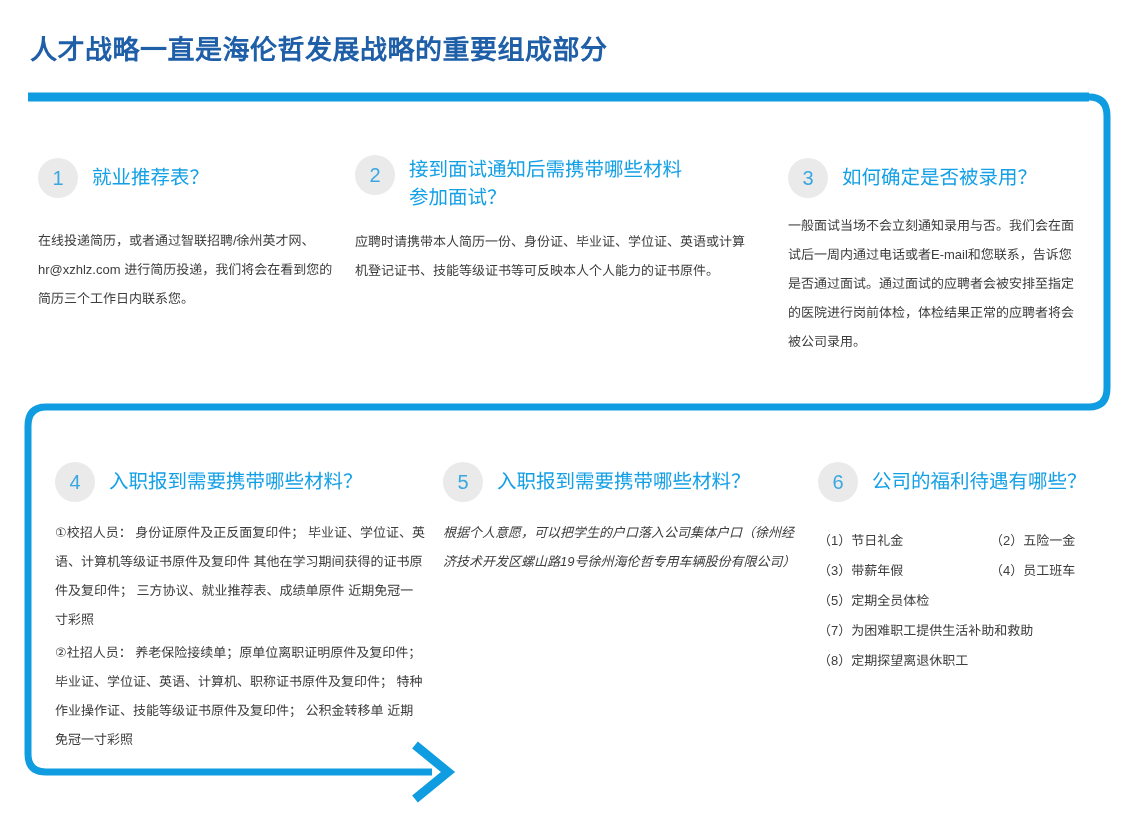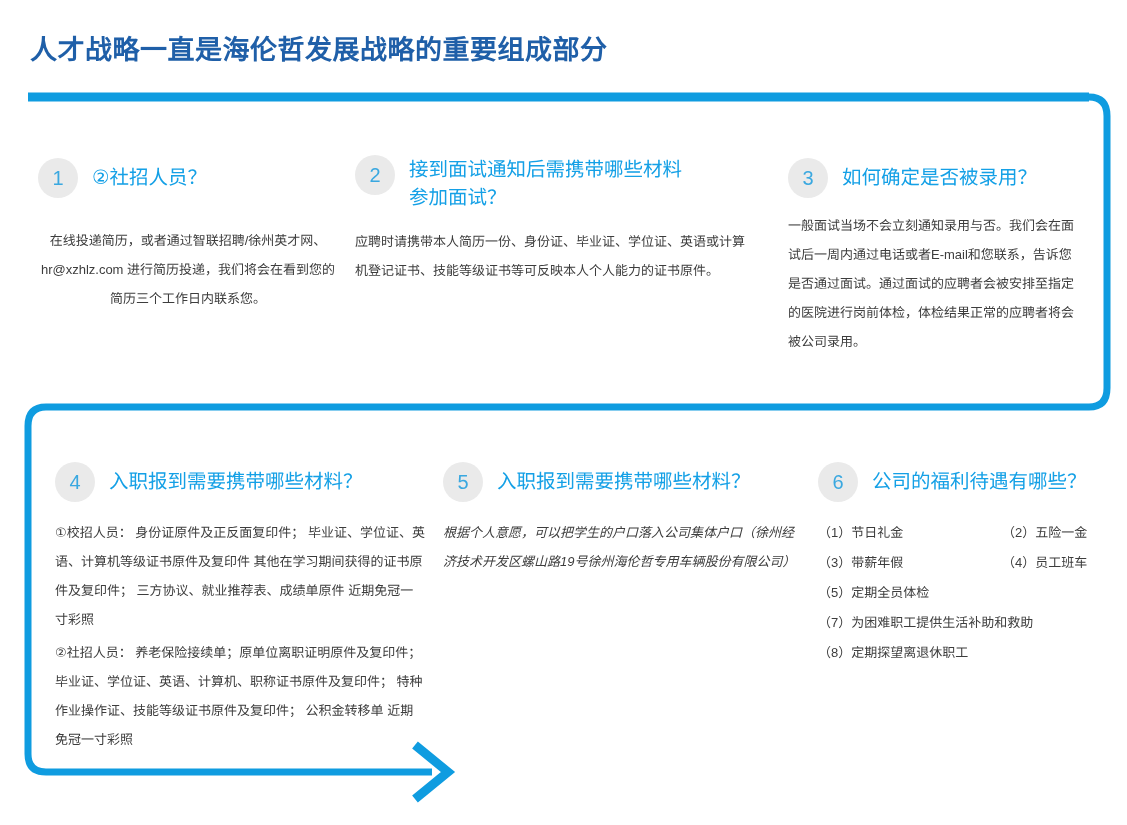--- a/index.html
+++ b/index.html
@@ -50,27 +50,27 @@
     color:#3d3d3d;
     font-size:13px;
     line-height:29px;
     margin-top:22px;
   }
   .card-body p{margin:0;}
   .card-body p + p{margin-top:4px;}
 
   
   .benefit-grid{
-    margin-top:16px;
+    margin-top:24px;
     color:#3d3d3d;
     font-size:13px;
     line-height:30px;
     display:grid;
     grid-template-columns:168px 1fr;
-    column-gap:16px;
+    column-gap:4px;
   }
   .benefit-grid .full{grid-column:1 / span 2;}
 </style>
 </head>
 <body>
 
 <svg id="frame-svg" viewBox="0 0 1127 825">
 
   <path d="M28,97 L1089,97" fill="none" stroke="#0f9ce0" stroke-width="9" stroke-linecap="butt"></path>
   <path d="M1089,97
@@ -83,23 +83,23 @@
            Q28,772 46,772
            L432,772" fill="none" stroke="#0f9ce0" stroke-width="7" stroke-linejoin="round" stroke-linecap="butt"></path>
   <path d="M415,745 L448,772 L415,799" fill="none" stroke="#0f9ce0" stroke-width="9" stroke-linejoin="miter" stroke-linecap="butt"></path>
 </svg>
 
 <div class="page-title">人才战略一直是海伦哲发展战略的重要组成部分</div>
 
 <div class="card" style="left:38px;top:158px;width:300px;">
   <div class="card-head">
     <div class="num-badge">1</div>
-    <div class="card-title">②社招人员？</div>
+    <div class="card-title">就业推荐表？</div>
   </div>
-  <div class="card-body" style="margin-top:28px;text-align:center;">
+  <div class="card-body" style="margin-top:28px;">
     <p>在线投递简历，或者通过智联招聘/徐州英才网、 hr@xzhlz.com 进行简历投递，我们将会在看到您的简历三个工作日内联系您。</p>
   </div>
 </div>
 
 <div class="card" style="left:355px;top:155px;width:390px;">
   <div class="card-head">
     <div class="num-badge">2</div>
     <div class="card-title two-line" style="width:290px;">接到面试通知后需携带哪些材料参加面试？</div>
   </div>
   <div class="card-body" style="margin-top:16px;font-family:Liberation Serif, serif;">

